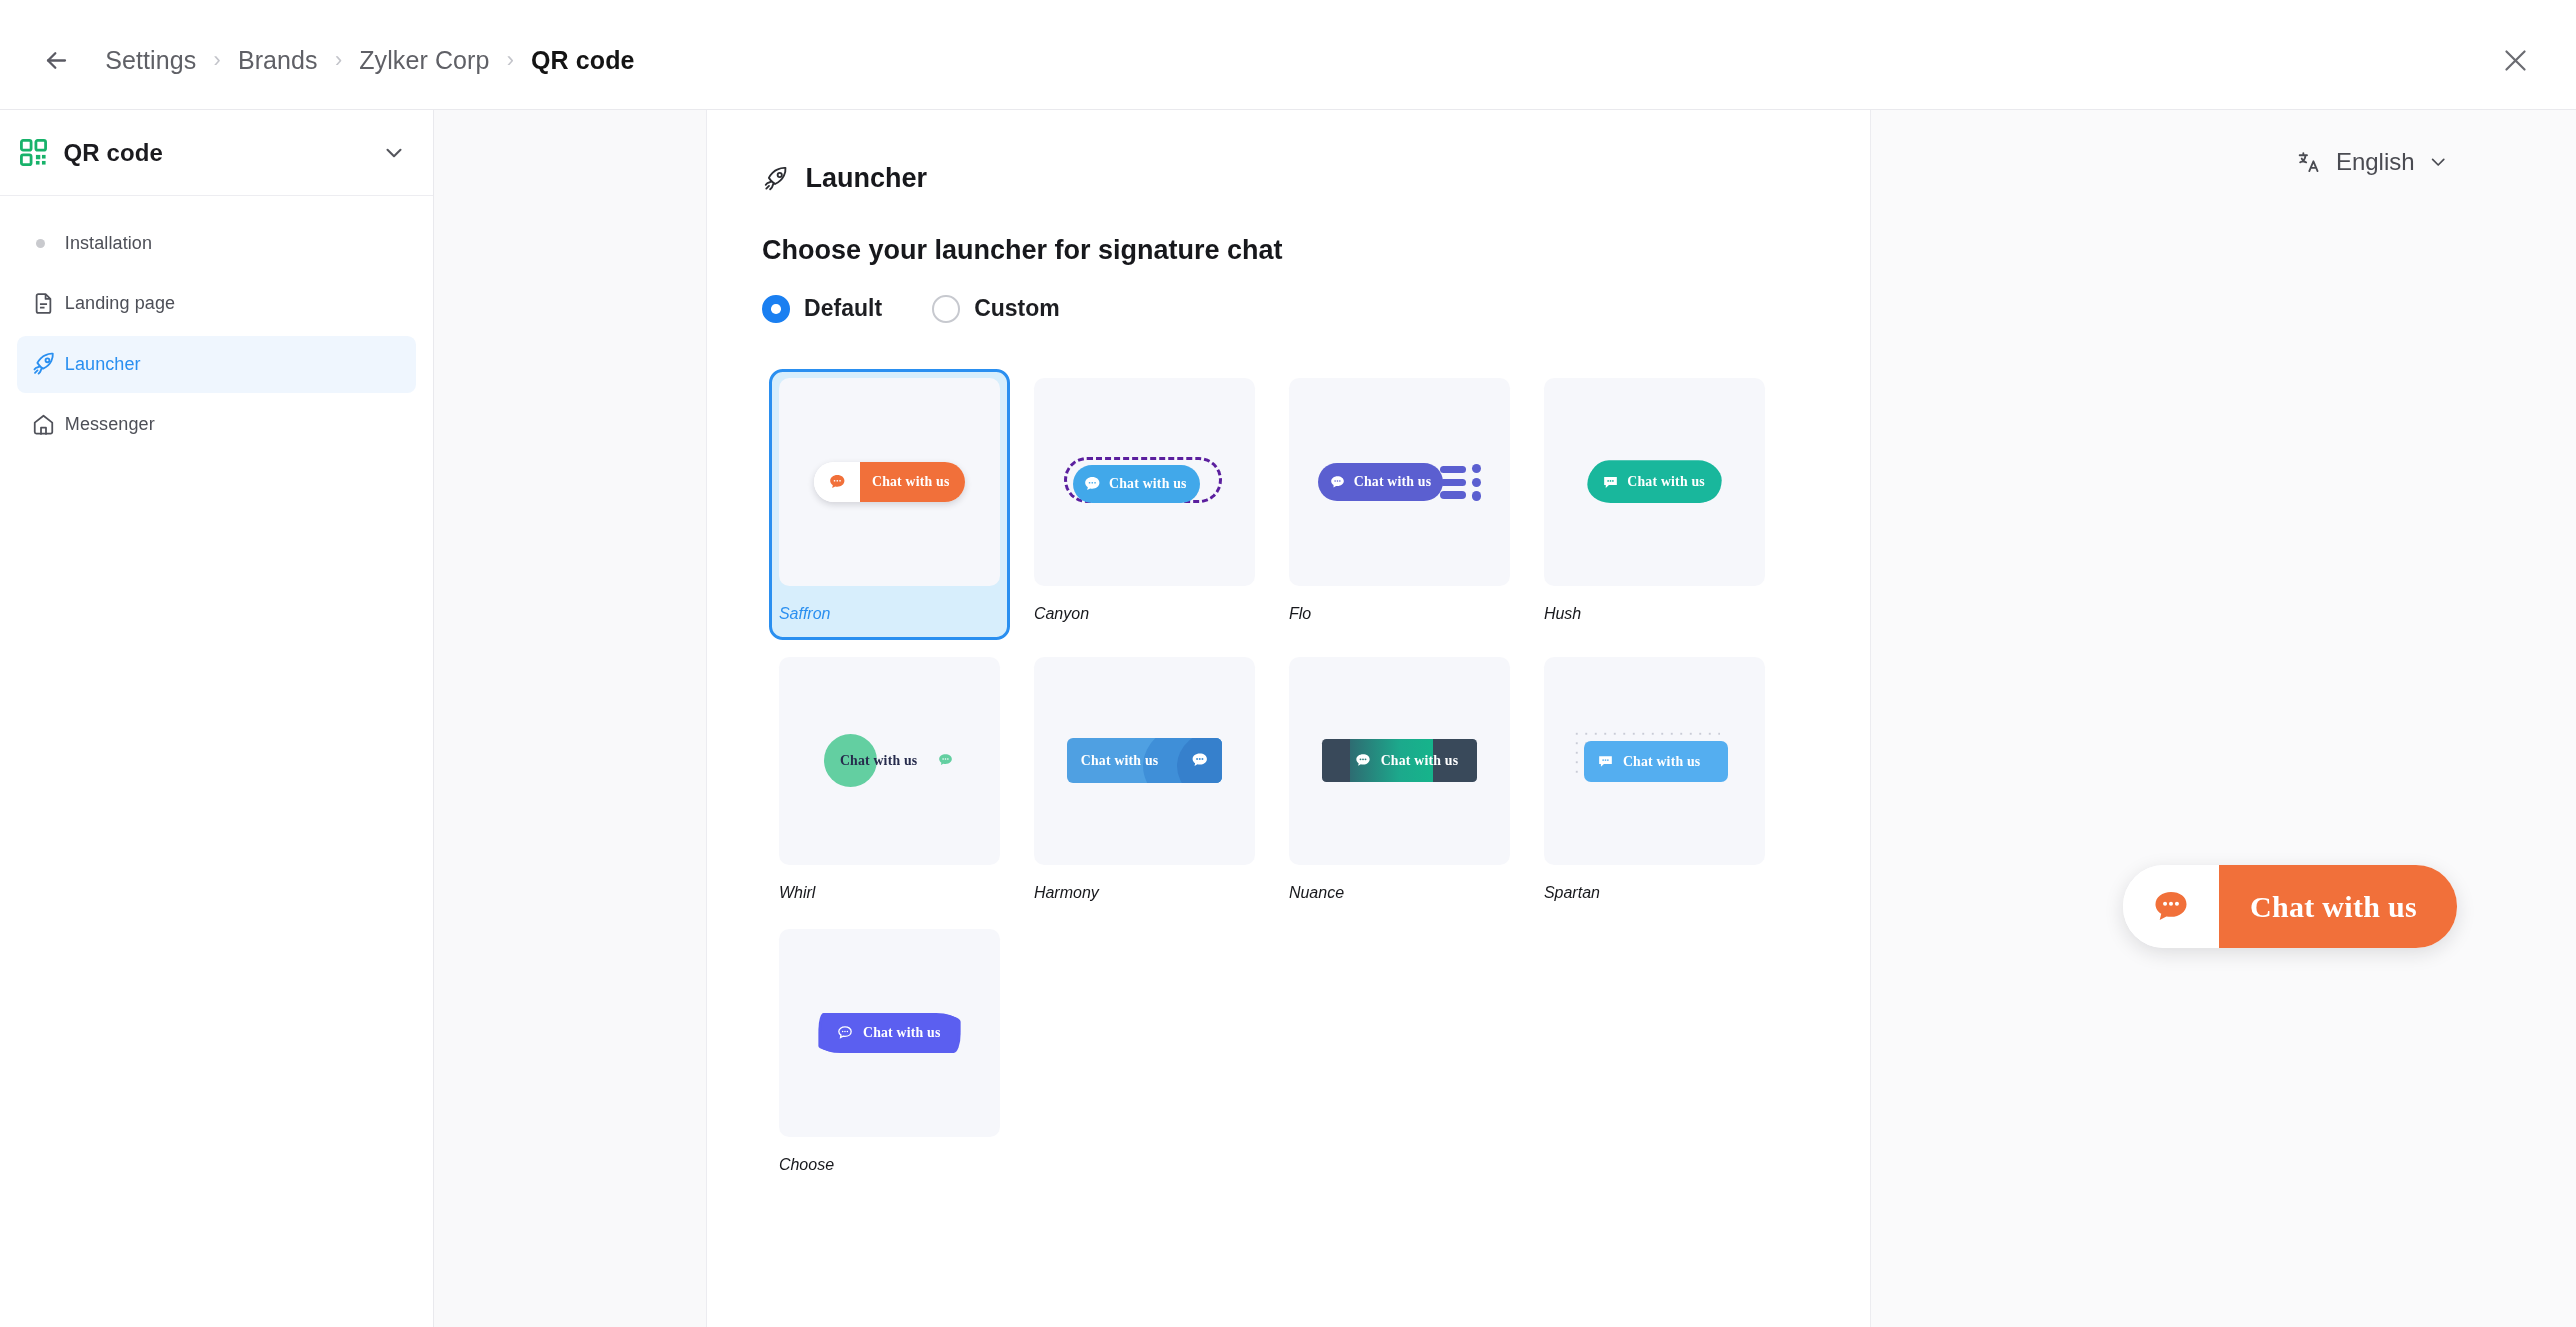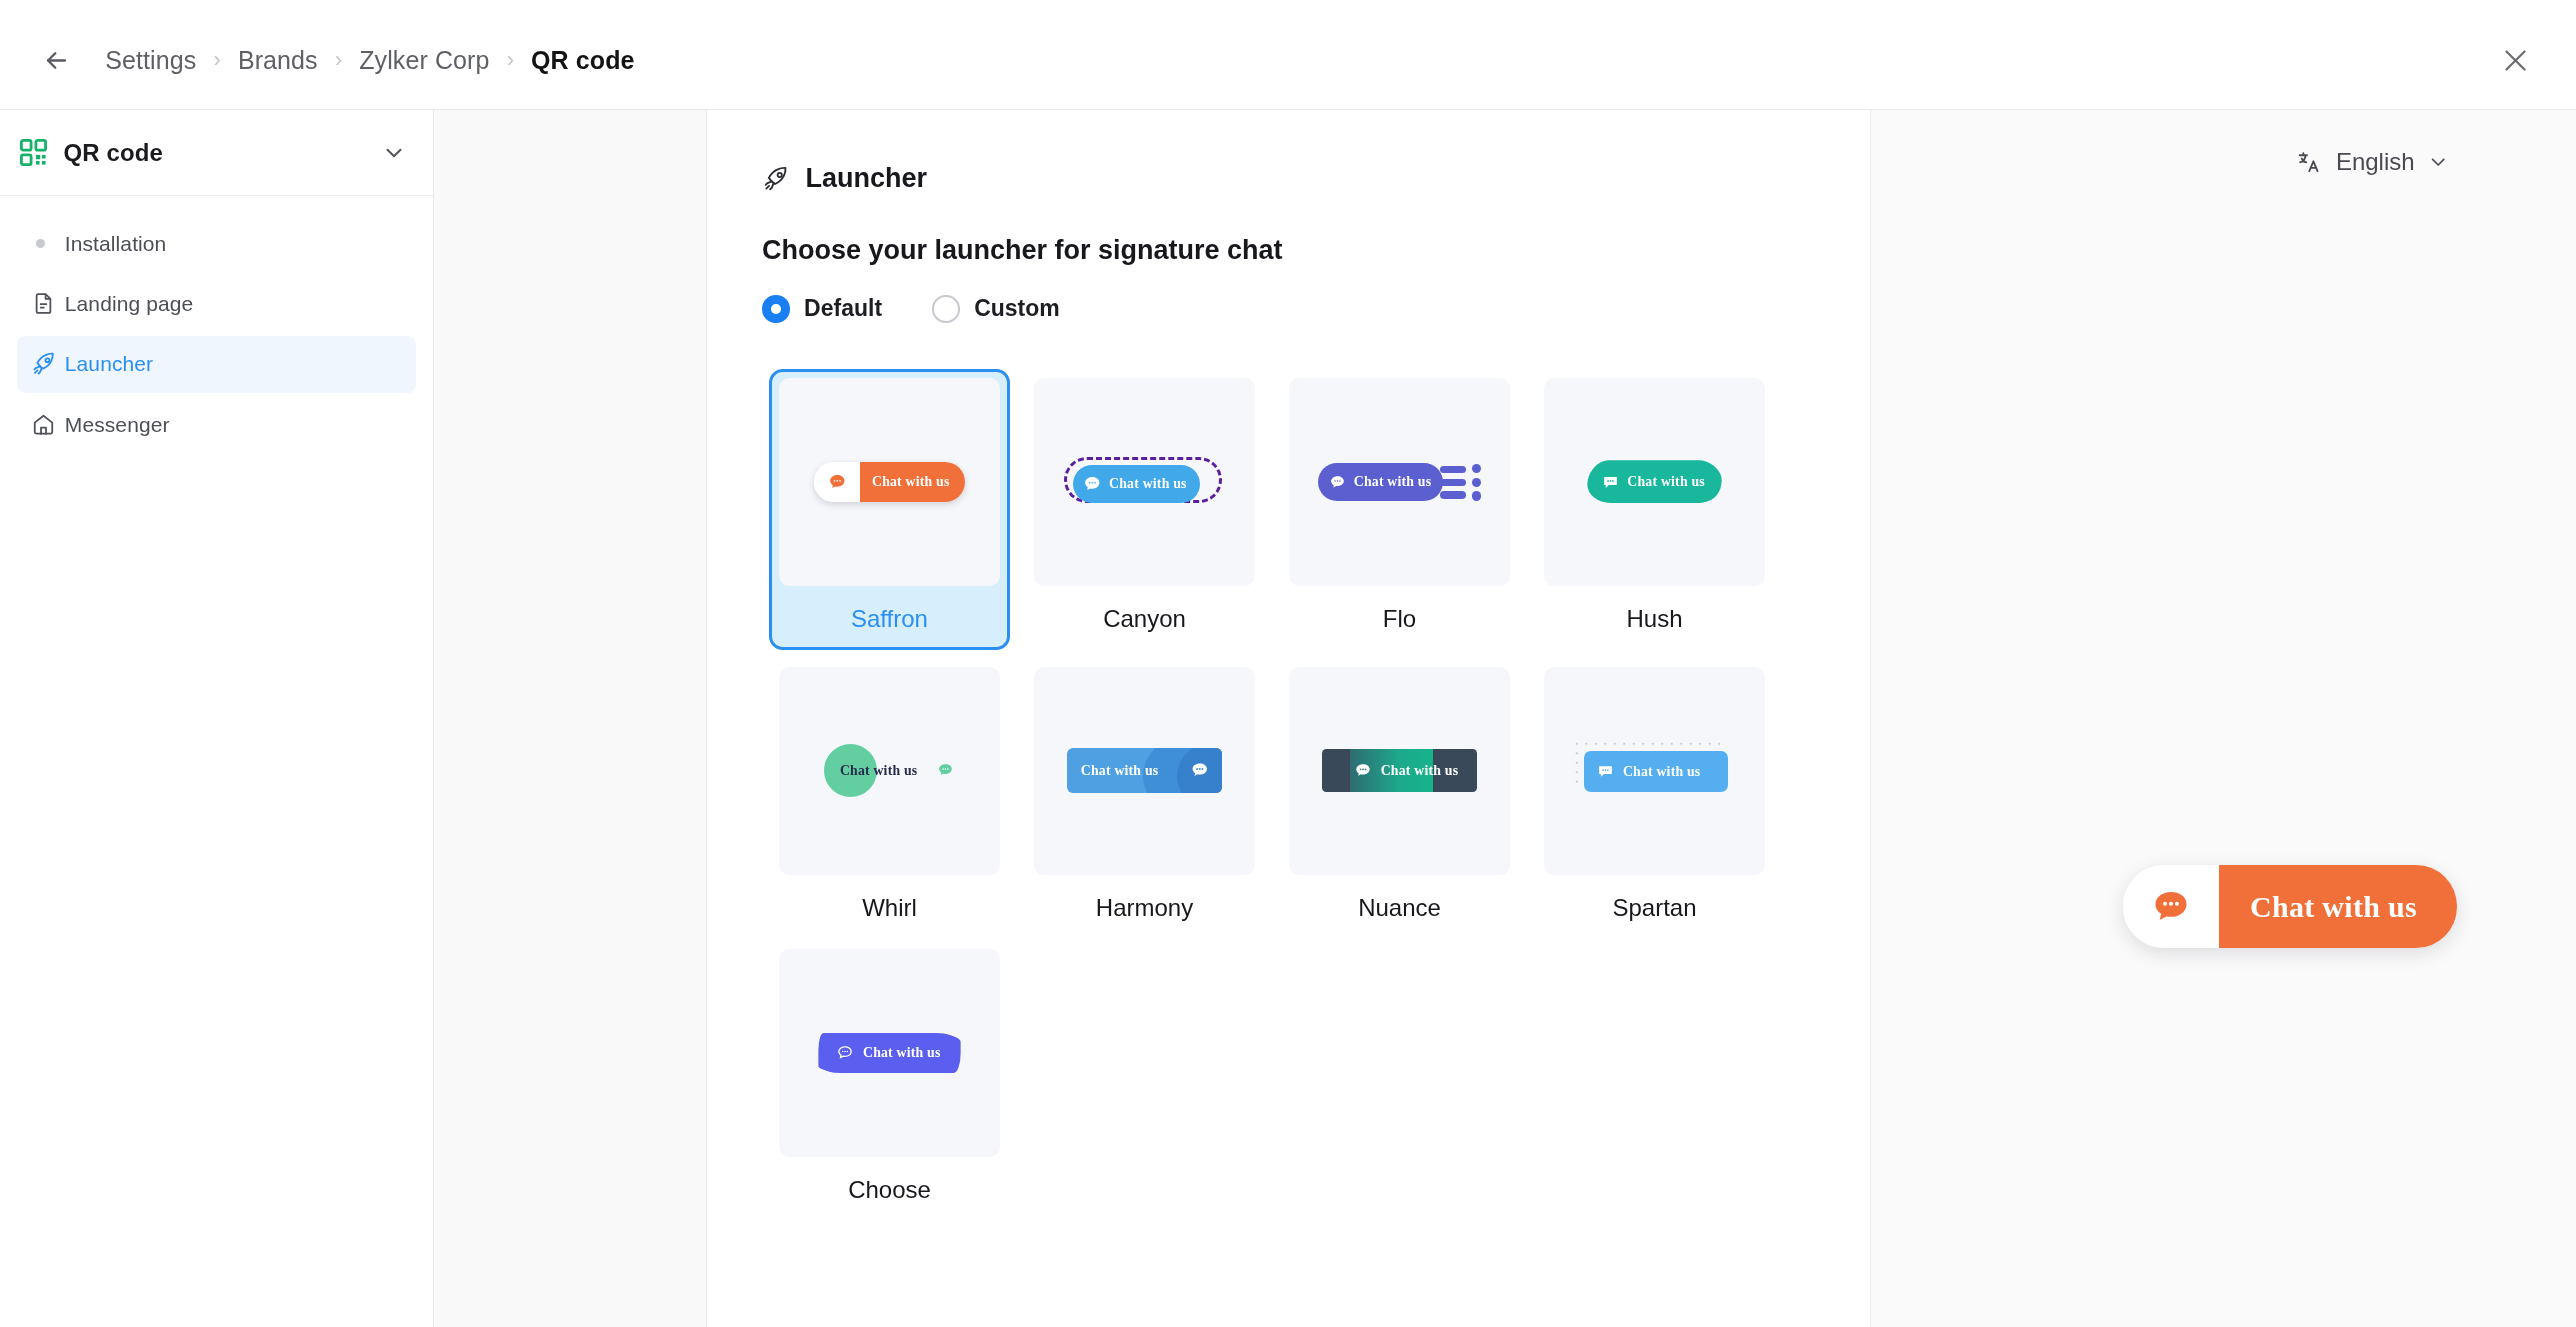--- a/index.html
+++ b/index.html
@@ -44,21 +44,21 @@
   }
   .qr-icon { width:29px; height:29px; margin-right:15.5px; display:block; }
   .sidebar-head-label { font-size:24px; font-weight:700; color:#1b1b1f; letter-spacing:0.1px; }
   .sidebar-head-chev { margin-left:auto; color:#55565d; display:flex; }
   .sidebar-list { padding: 19px 17px 0 17px; }
   .side-item {
     height: 57px; display:flex; align-items:center; border-radius:8.6px; padding: 0 13.8px;
     cursor:pointer; margin-bottom: 3.4px;
   }
   .side-item .ico { width:34px; min-width:34px; display:flex; align-items:center; color:#50525a; }
-  .side-item .lbl { font-size:21px; color:#4d4f57; letter-spacing:0.1px; }
+  .side-item .lbl { font-size:18px; color:#4d4f57; letter-spacing:0.1px; }
   .side-item.group .lbl { color:#1c1c20; font-weight:700; }
   .side-item.active { background:#eff6fe; }
   .side-item.active .lbl { color:#2a8ff0; }
   .side-item.active .ico { color:#2a8ff0; }
   .dot-bullet { width:9.5px; height:9.5px; border-radius:50%; background:#c9cace; margin-left:5.2px;}
 
   
   .gutter { width: 273px; min-width:273px; background:#f9f9fa; border-right:1.7px solid #ececf0;}
 
   
@@ -78,21 +78,21 @@
   .card-wrap { width:255px; padding-top:0; }
   .card {
     width: 241px; margin: 0 auto; border-radius:13.8px; border:3.4px solid transparent;
     padding: 6.9px; background:transparent;
   }
   .card.selected { background:#d7eefc; border-color:#2a8ff0; }
   .card .tile {
     height: 208px; border-radius:10.3px; background:#f6f7fb;
     display:flex; align-items:center; justify-content:center; overflow:hidden;
   }
-  .card .cap { text-align:center; font-size:24px; color:#17181c; padding: 19px 0 0 0;}
+  .card .cap { font-size:16px; color:#17181c; padding: 19px 0 0 0; font-style: italic;}
   .card.selected .cap { color:#2a8ff0; padding-bottom:6.9px;}
   .row2 { margin-top: 6.9px; }
 
   
   .preview { width: 705px; min-width:705px; background:#fafafb; position:relative; }
   .lang {
     position:absolute; top:38px; right: 127px; display:flex; align-items:center; gap:12px; cursor:pointer;
   }
   .lang .lname { font-size:24px; color:#4a4b52; }
   .preview-launcher {

